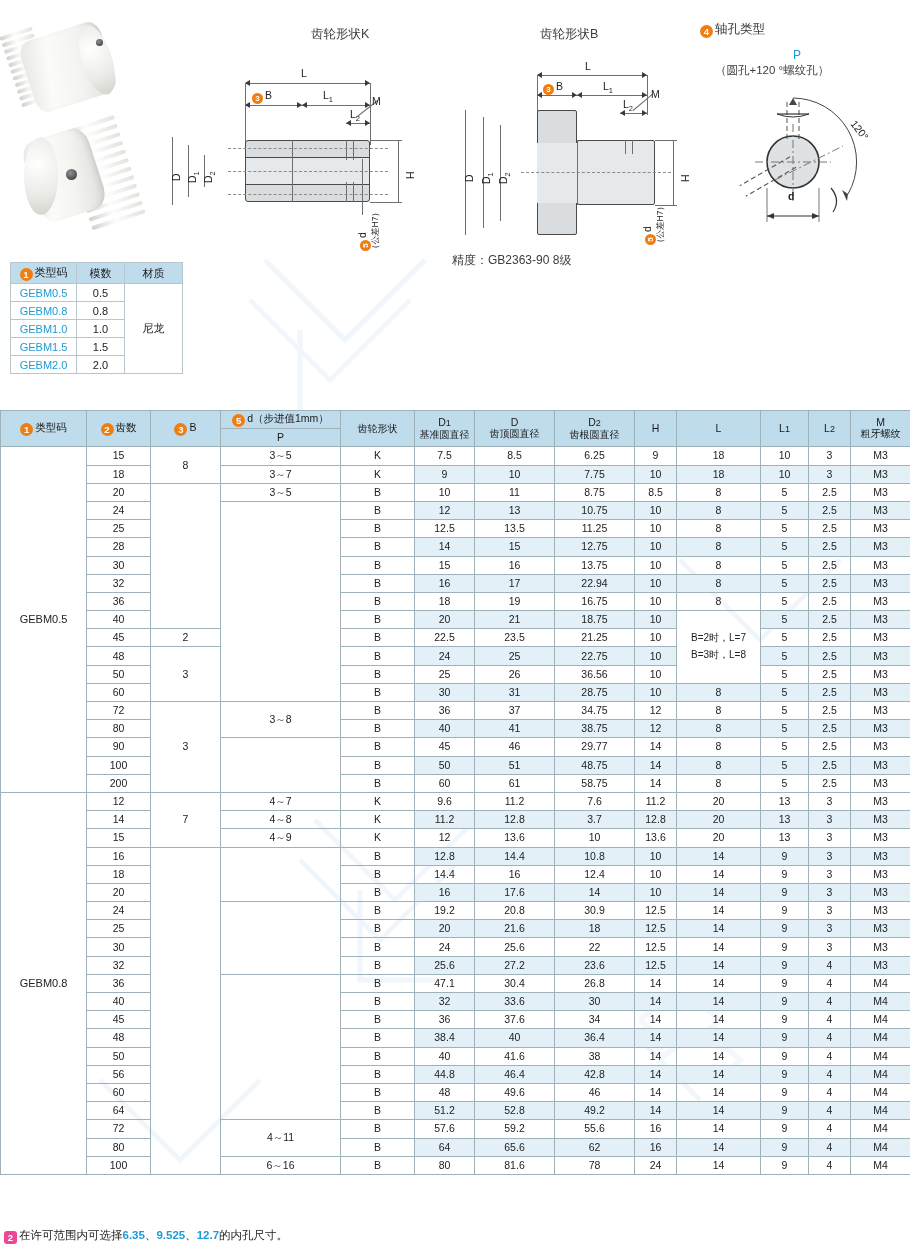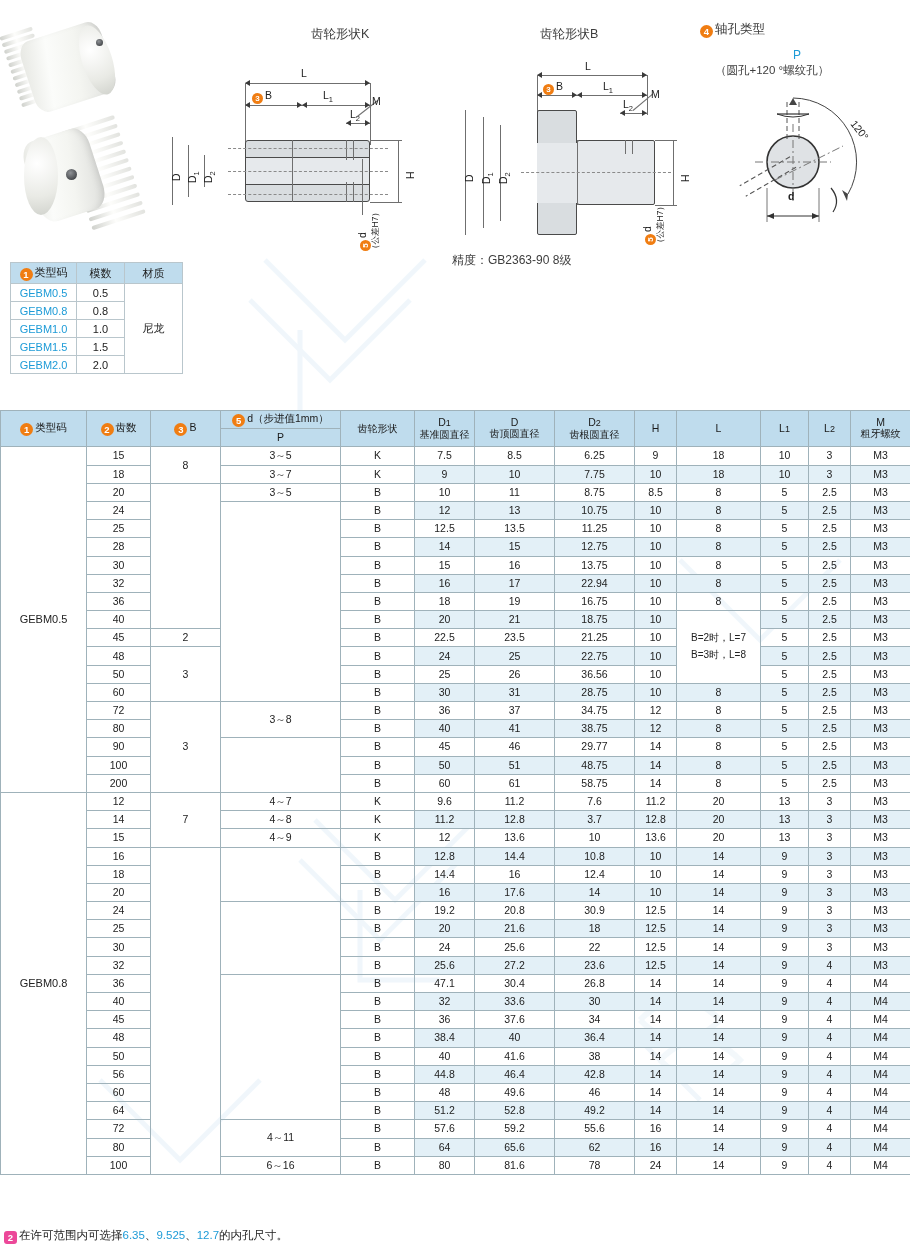--- a/index.html
+++ b/index.html
@@ -150,21 +150,21 @@
   #footer-note {
     position:absolute; left:4px; top:1228px; font-size:11.5px;
     color:#222; white-space:nowrap;
   }
   .badge-pink {
     display:inline-block; width:13px; height:13px; line-height:13px;
     border-radius:3px; background:#ec4899; color:#fff;
     font-size:9.5px; text-align:center; font-weight:bold;
     vertical-align:-2px; margin-right:2px;
   }
-  #footer-note .bl { color:#1d9bd7; }
+  #footer-note .bl { color:#1d9bd7;font-weight:bold; }
 
   
   #watermark {
     position:absolute; left:0; top:0; width:910px; height:1248px;
     pointer-events:none; opacity:.30;
   }
 </style>
 </head>
 <body>
 

